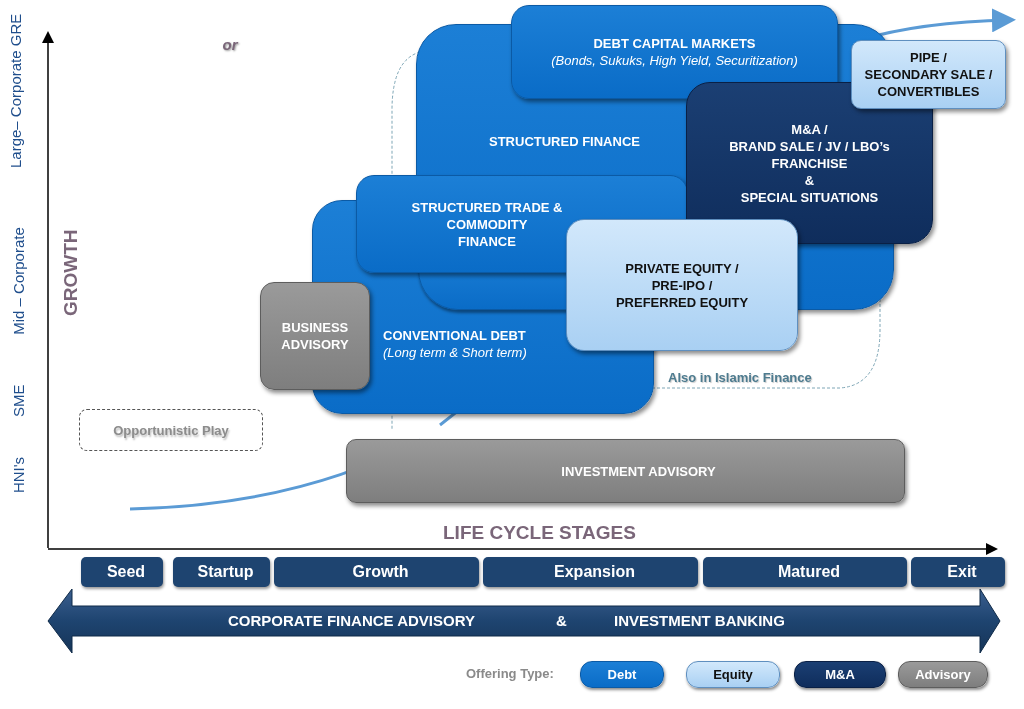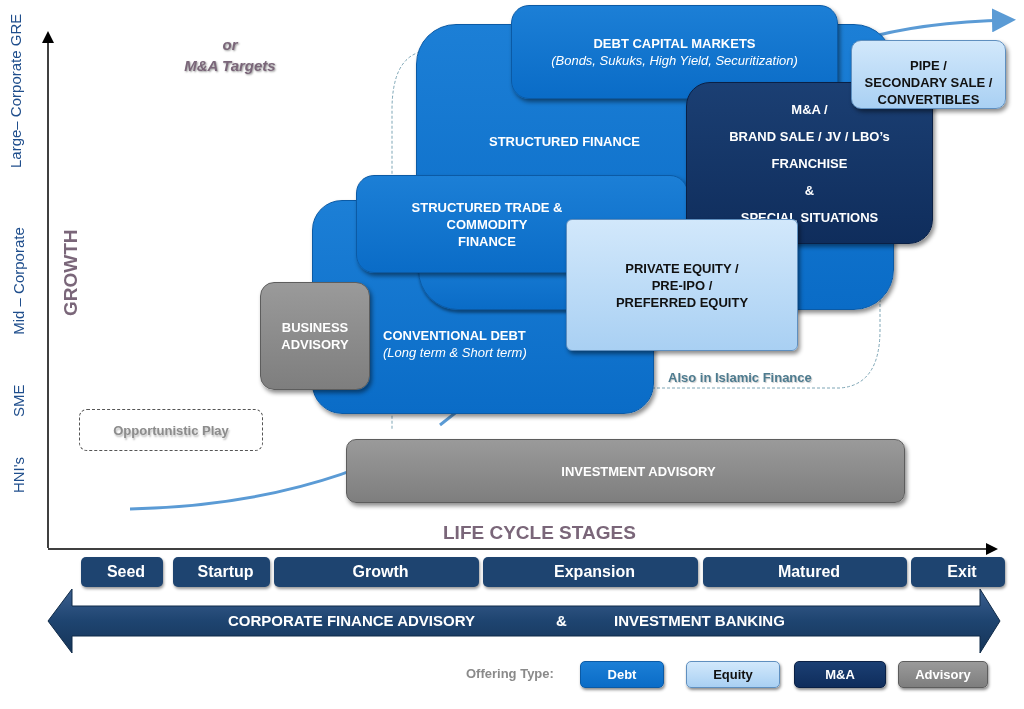--- a/index.html
+++ b/index.html
@@ -29,21 +29,21 @@
 
   
   .box {
     position: absolute; border-radius: 22px; color: #fff; font-weight: bold;
     display: flex; flex-direction: column; align-items: center; justify-content: center;
     text-align: center; font-size: 13px; line-height: 17px;
     box-shadow: 2px 3px 4px rgba(0,0,0,0.45);
   }
   .debt { background: linear-gradient(#1c7fd6, #0a6cc7); border: 1px solid #0b5aa5; }
   .equity { background: linear-gradient(#d2e8fb, #a9d0f3); color: #111; border: 1px solid #5f8fbf; }
-  .mna { background: linear-gradient(#1b3f73, #0f2d5c); border: 1px solid #0a2045; gap: 10px; }
+  .mna { background: linear-gradient(#1b3f73, #0f2d5c); border: 1px solid #0a2045; }
   .advisory { background: linear-gradient(#9a9a9a, #7e7e7e); border: 1px solid #5d5d5d; }
   .sub { font-weight: normal; font-style: italic; }
 
   .opp-play {
     position: absolute; left: 79px; top: 409px; width: 182px; height: 40px;
     border: 1px dashed #555; border-radius: 8px;
     display: flex; align-items: center; justify-content: center;
     color: #8c8c8c; font-weight: bold; font-size: 13px; text-shadow: 1px 2px 2px #bbb;
   }
   .islamic {
@@ -60,21 +60,21 @@
     box-shadow: 1px 2px 3px rgba(0,0,0,0.4);
     padding-left: 8px;
   }
   .banner-text {
     position: absolute; top: 612px; color: #fff; font-weight: bold; font-size: 15px;
   }
   .legend-label {
     position: absolute; left: 466px; top: 666px; color: #8a8a8a; font-weight: bold; font-size: 13px;
   }
   .legend-chip {
-    position: absolute; top: 661px; height: 25px; border-radius: 5px; font-weight: bold; font-size: 13px;
+    position: absolute; top: 661px; height: 25px; border-radius: 12px; font-weight: bold; font-size: 13px;
     display: flex; align-items: center; justify-content: center;
     box-shadow: 1px 2px 3px rgba(0,0,0,0.45);
   }
 </style>
 </head>
 <body>
 
 <svg class="layer" width="1024" height="709">
   <defs>
     <marker id="arrowBlack" markerWidth="8" markerHeight="8" refX="6" refY="4" orient="auto">
@@ -104,21 +104,20 @@
 <div class="ylabel" style="left:-35px; top:90px; width:120px; height:36px;">
   <span>Large– Corporate GRE</span>
 </div>
 <div class="ylabel" style="left:-36px; top:272px; width:110px; height:18px;">Mid – Corporate</div>
 <div class="ylabel" style="left:4px; top:393px; width:30px; height:18px;">SME</div>
 <div class="ylabel" style="left:-1px; top:466px; width:40px; height:18px;">HNI's</div>
 <div class="growth-label" style="left:36px; top:270px; width:70px; height:22px;">GROWTH</div>
 
 <div class="tagline">
   <div>or</div>
-  <div>M&amp;A Targets</div>
 </div>
 
 <div class="box debt" style="left:416px; top:24px; width:476px; height:284px; border-radius:40px; justify-content:flex-start; align-items:flex-start;">
   <span style="position:absolute; left:72px; top:108px;">STRUCTURED FINANCE</span>
 </div>
 
 <div class="box debt" style="left:312px; top:200px; width:340px; height:212px; border-radius:30px;">
   <div style="position:absolute; left:70px; top:126px; text-align:left;">
     <div>CONVENTIONAL DEBT</div>
     <div class="sub">(Long term &amp; Short term)</div>
@@ -141,27 +140,27 @@
 </div>
 
 <div class="box mna" style="left:686px; top:82px; width:245px; height:160px; border-radius:24px;">
   <div>M&amp;A /</div>
   <div>BRAND SALE / JV / LBO’s</div>
   <div>FRANCHISE</div>
   <div>&amp;</div>
   <div>SPECIAL SITUATIONS</div>
 </div>
 
-<div class="box equity" style="left:851px; top:40px; width:153px; height:67px; border-radius:10px;justify-content:flex-end;">
+<div class="box equity" style="left:851px; top:40px; width:153px; height:67px; border-radius:10px;">
   <div>PIPE /</div>
   <div>SECONDARY SALE /</div>
   <div>CONVERTIBLES</div>
 </div>
 
-<div class="box equity" style="left:566px; top:219px; width:230px; height:130px; border-radius:6px; justify-content:flex-start; padding-top:0;">
+<div class="box equity" style="left:566px; top:219px; width:230px; height:130px; border-radius:18px; justify-content:flex-start; padding-top:0;">
   <div style="margin-top:40px;">
     <div>PRIVATE EQUITY /</div>
     <div>PRE-IPO /</div>
     <div>PREFERRED EQUITY</div>
   </div>
 </div>
 
 <div class="box advisory" style="left:260px; top:282px; width:108px; height:106px; border-radius:14px;">
   <div>BUSINESS</div>
   <div>ADVISORY</div>

